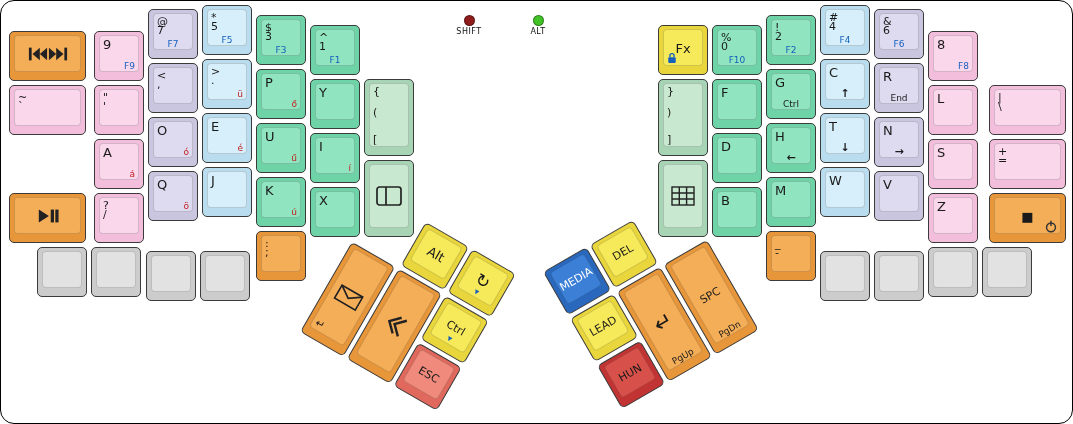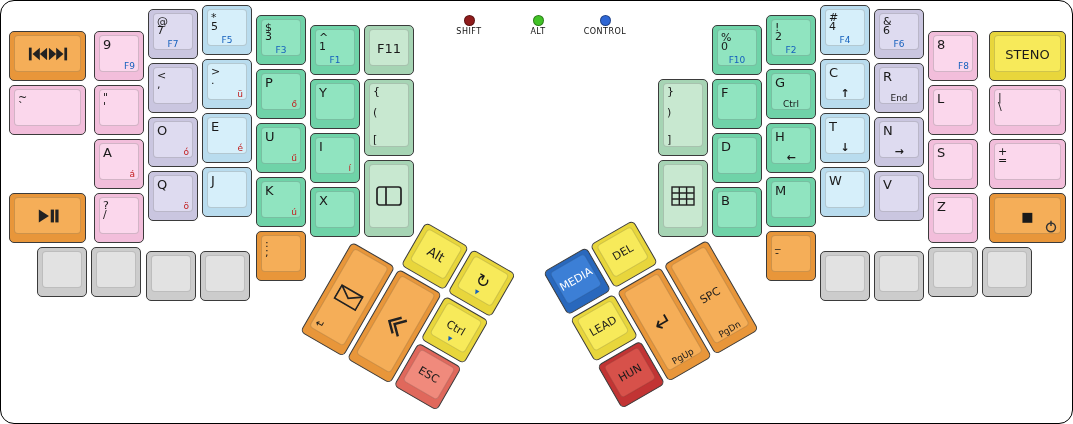--- a/index.html
+++ b/index.html
@@ -257,25 +257,20 @@
       <div class="cap" style="background: rgb(144, 228, 192);">
         <span class="leg p-tl sz-l">I</span>
         <span class="leg p-br sz-s red">í</span>
       </div>
     </div>
     <div class="key" style="left: 309px; top: 186px; width: 50px; height: 50px; background: rgb(111, 211, 168);">
       <div class="cap" style="background: rgb(144, 228, 192);">
         <span class="leg p-tl sz-l">X</span>
       </div>
     </div>
-    <div class="key" style="left: 363px; top: 24px; width: 50px; height: 50px; background: rgb(166, 212, 180);">
-      <div class="cap" style="background: rgb(200, 232, 208);">
-        <span class="leg p-c sz-l">F11</span>
-      </div>
-    </div>
     <div class="key" style="left: 363px; top: 78px; width: 50px; height: 77px; background: rgb(166, 212, 180);">
       <div class="cap" style="background: rgb(200, 232, 208);">
         <span class="leg p-tl sz-m">{</span>
         <span class="leg p-ml sz-m">(</span>
         <span class="leg p-bl sz-m">[</span>
       </div>
     </div>
     <div class="key" style="left: 363px; top: 159px; width: 50px; height: 77px; background: rgb(166, 212, 180);">
       <div class="cap" style="background: rgb(200, 232, 208);">
         <span class="leg p-c sz-m"><svg width="26" height="20" viewBox="0 0 26 20">
@@ -293,20 +288,29 @@
     <div class="key" style="left: 145px; top: 250px; width: 50px; height: 50px; background: rgb(204, 204, 204);">
       <div class="cap" style="background: rgb(226, 226, 226);"></div>
     </div>
     <div class="key" style="left: 199px; top: 250px; width: 50px; height: 50px; background: rgb(204, 204, 204);">
       <div class="cap" style="background: rgb(226, 226, 226);"></div>
     </div>
     <div class="key" style="left: 255px; top: 230px; width: 50px; height: 50px; background: rgb(232, 150, 58);">
       <div class="cap" style="background: rgb(245, 174, 88);">
         <span class="leg p-tl sz-m">:</span>
         <span class="leg p-ml sz-m">;</span>
+      </div>
+    </div>
+    <div class="key" style="left: 657px; top: 24px; width: 50px; height: 50px; background: rgb(232, 214, 60);">
+      <div class="cap" style="background: rgb(247, 234, 90);">
+        <span class="leg p-c sz-l">Fx</span>
+        <span class="leg p-bl sz-m"><svg width="10" height="12" viewBox="0 0 12 14">
+            <path d="M3.5 6 V4.2 a2.5 2.5 0 0 1 5 0 V6" fill="none" stroke="#1560bd" stroke-width="1.6"></path>
+            <rect x="1.5" y="6" width="9" height="7" rx="1.2" fill="#1560bd"></rect>
+          </svg></span>
       </div>
     </div>
     <div class="key" style="left: 657px; top: 78px; width: 50px; height: 77px; background: rgb(166, 212, 180);">
       <div class="cap" style="background: rgb(200, 232, 208);">
         <span class="leg p-tl sz-m">}</span>
         <span class="leg p-ml sz-m">)</span>
         <span class="leg p-bl sz-m">]</span>
       </div>
     </div>
     <div class="key" style="left: 657px; top: 159px; width: 50px; height: 77px; background: rgb(166, 212, 180);">
@@ -430,25 +434,20 @@
     <div class="key" style="left: 927px; top: 138px; width: 50px; height: 50px; background: rgb(242, 190, 219);">
       <div class="cap" style="background: rgb(251, 215, 236);">
         <span class="leg p-tl sz-l">S</span>
       </div>
     </div>
     <div class="key" style="left: 927px; top: 192px; width: 50px; height: 50px; background: rgb(242, 190, 219);">
       <div class="cap" style="background: rgb(251, 215, 236);">
         <span class="leg p-tl sz-l">Z</span>
       </div>
     </div>
-    <div class="key" style="left: 988px; top: 30px; width: 77px; height: 50px; background: rgb(232, 214, 60);">
-      <div class="cap" style="background: rgb(247, 234, 90);">
-        <span class="leg p-c sz-l">STENO</span>
-      </div>
-    </div>
     <div class="key" style="left: 988px; top: 84px; width: 77px; height: 50px; background: rgb(242, 190, 219);">
       <div class="cap" style="background: rgb(251, 215, 236);">
         <span class="leg p-tl sz-m">|</span>
         <span class="leg p-ml sz-m">\</span>
       </div>
     </div>
     <div class="key" style="left: 988px; top: 138px; width: 77px; height: 50px; background: rgb(242, 190, 219);">
       <div class="cap" style="background: rgb(251, 215, 236);">
         <span class="leg p-tl sz-m">+</span>
         <span class="leg p-ml sz-m">=</span>
@@ -482,17 +481,13 @@
       <div class="cap" style="background: rgb(226, 226, 226);"></div>
     </div>
     <div class="ind" style="left: 436px; top: 14px;">
       <div class="dot" style="background: rgb(143, 27, 27);"></div>
       <div class="ind-label">SHIFT</div>
     </div>
     <div class="ind" style="left: 505px; top: 14px;">
       <div class="dot" style="background: rgb(65, 194, 38);"></div>
       <div class="ind-label">ALT</div>
     </div>
-    <div class="ind" style="left: 572px; top: 14px;">
-      <div class="dot" style="background: rgb(46, 102, 212);"></div>
-      <div class="ind-label">CONTROL</div>
-    </div>
   </div>
 
 </body></html>

